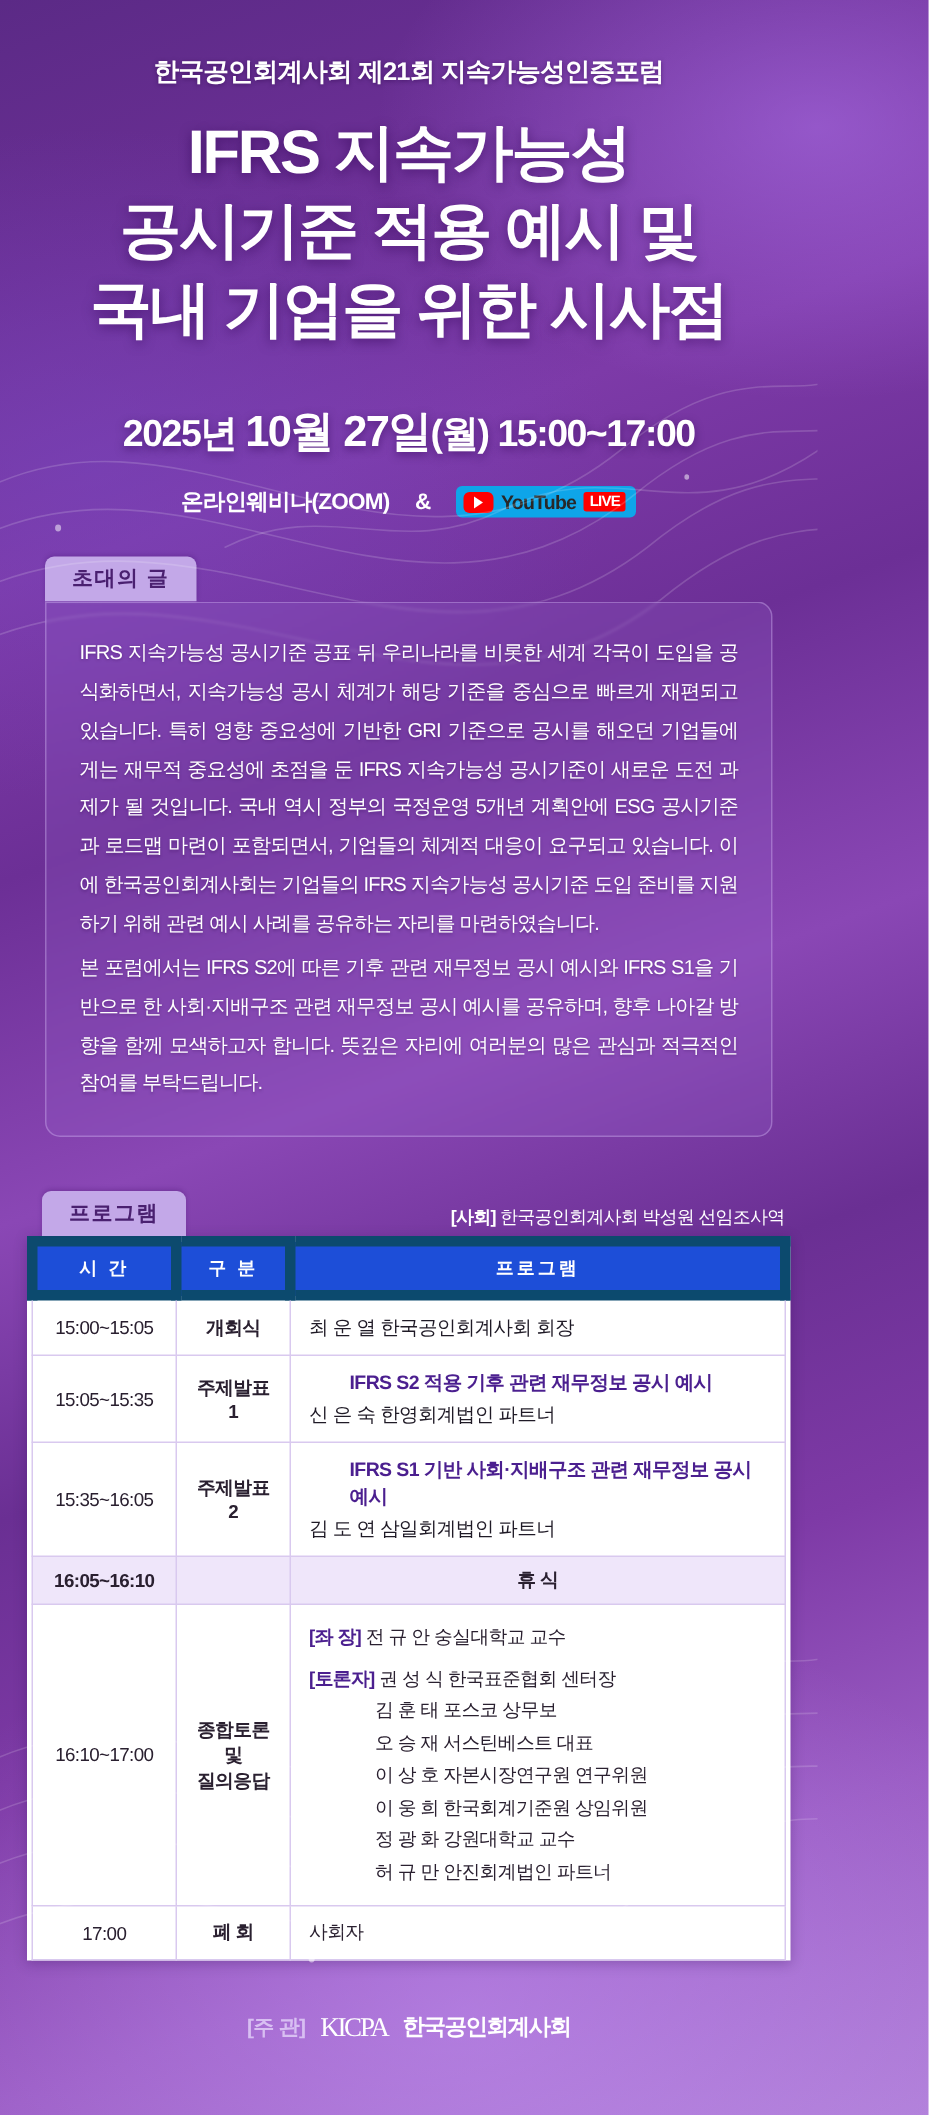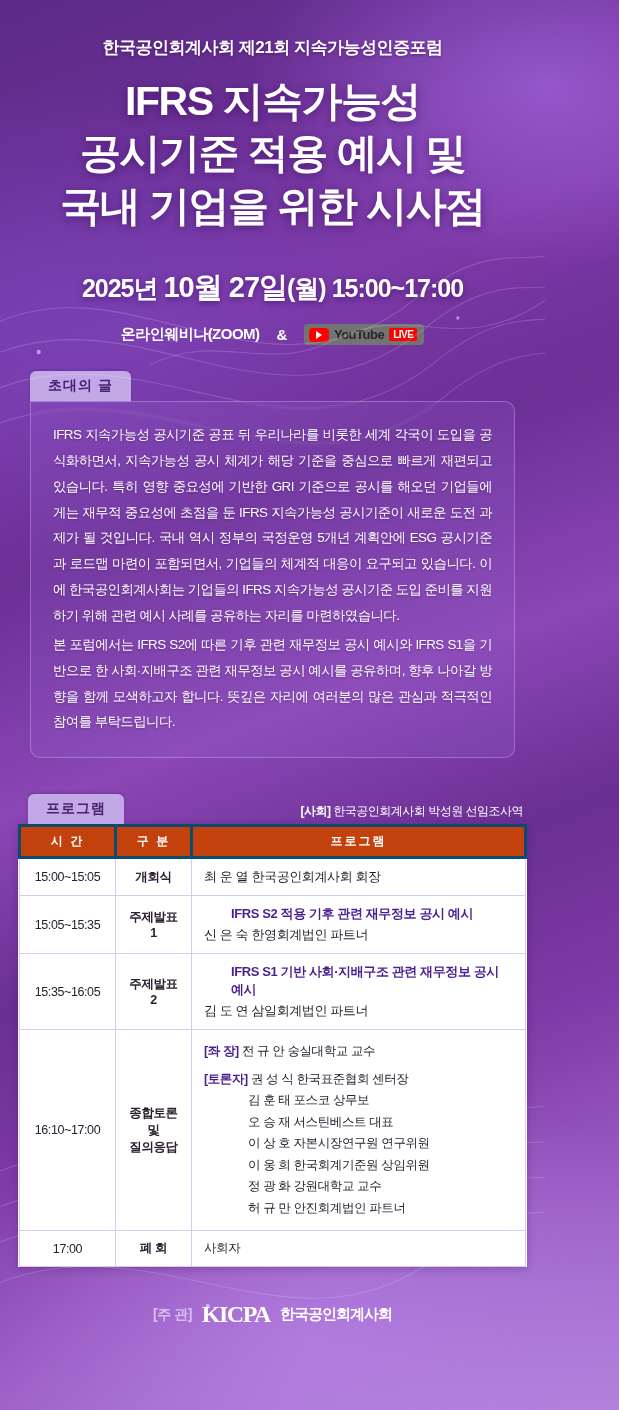--- a/index.html
+++ b/index.html
@@ -61,21 +61,21 @@
     gap: 17px;
     color: #ffffff;
     font-size: 15px;
     font-weight: bold;
     letter-spacing: -0.5px;
   }
   .yt-badge {
     display: inline-flex;
     align-items: center;
     gap: 5px;
-    background: #737373;
+    background: #0ea5e9;
     border-radius: 4px;
     padding: 3px 7px 3px 5px;
   }
   .yt-play {
     width: 20px; height: 14px;
     background: #ff0000;
     border-radius: 4px;
     display: inline-flex; align-items: center; justify-content: center;
   }
   .yt-play::after {
@@ -134,27 +134,27 @@
   .moderator .mod-label { font-weight: bold; }
 
   table.program {
     width: 100%;
     border-collapse: collapse;
     background: #ffffff;
     table-layout: fixed;
     box-shadow: 0 2px 8px rgba(40,0,70,0.25);
   }
   table.program th {
-    background: #c2410c;
+    background: #1d4ed8;
     color: #ffffff;
     font-size: 12px;
     font-weight: bold;
     letter-spacing: 2px;
     padding: 6px 0;
-    border: 3px solid #0c4a6e;
+    border: 7px solid #0c4a6e;
   }
   table.program td {
     border: 1px solid #d9c9ef;
     font-size: 12.5px;
     color: #2a2030;
     letter-spacing: -0.4px;
   }
   .col-time { width: 96px; text-align: center; }
   .col-kind { width: 76px; text-align: center; color: #6a2f9c; font-weight: bold; }
   .col-prog { padding: 9px 12px; }
@@ -183,22 +183,22 @@
   .footer {
     margin-top: 34px;
     display: flex;
     align-items: center;
     justify-content: center;
     gap: 10px;
     color: #ffffff;
   }
   .footer .host-label { color: #d8bff2; font-size: 14px; font-weight: bold; letter-spacing: -0.5px; }
   .footer .kicpa {
-    font-size: 24px;
-    font-weight: bold;
+    font-size: 18px;
+    font-weight: normal;
     letter-spacing: -1.5px;
     font-family: "Liberation Serif", serif;
   }
   .footer .org { font-size: 15px; font-weight: bold; letter-spacing: -1px; }
 </style>
 </head>
 <body>
 
 <div class="page">
 
@@ -295,20 +295,25 @@
         <tr>
           <td class="col-time cell-pad">15:35~16:05</td>
           <td class="col-kind cell-pad" style="white-space:pre-line;">주제발표
 2</td>
           <td class="col-prog">
             <span class="topic-title">IFRS S1 기반 사회·지배구조 관련 재무정보 공시 예시</span>
             <span class="speaker">김 도 연 삼일회계법인 파트너</span>
           </td>
         </tr>
 
+        <tr class="row-rest">
+          <td class="col-time" style="text-align:center;">16:05~16:10</td>
+          <td class="col-kind"></td>
+          <td>휴 식</td>
+        </tr>
 
         <tr>
           <td class="col-time cell-pad">16:10~17:00</td>
           <td class="col-kind cell-pad" style="white-space:pre-line;">종합토론
 및
 질의응답</td>
           <td class="discuss-list">
             <span class="d-row">
               <span class="d-label">[좌 장]</span>
               <span>전 규 안 숭실대학교 교수</span>

